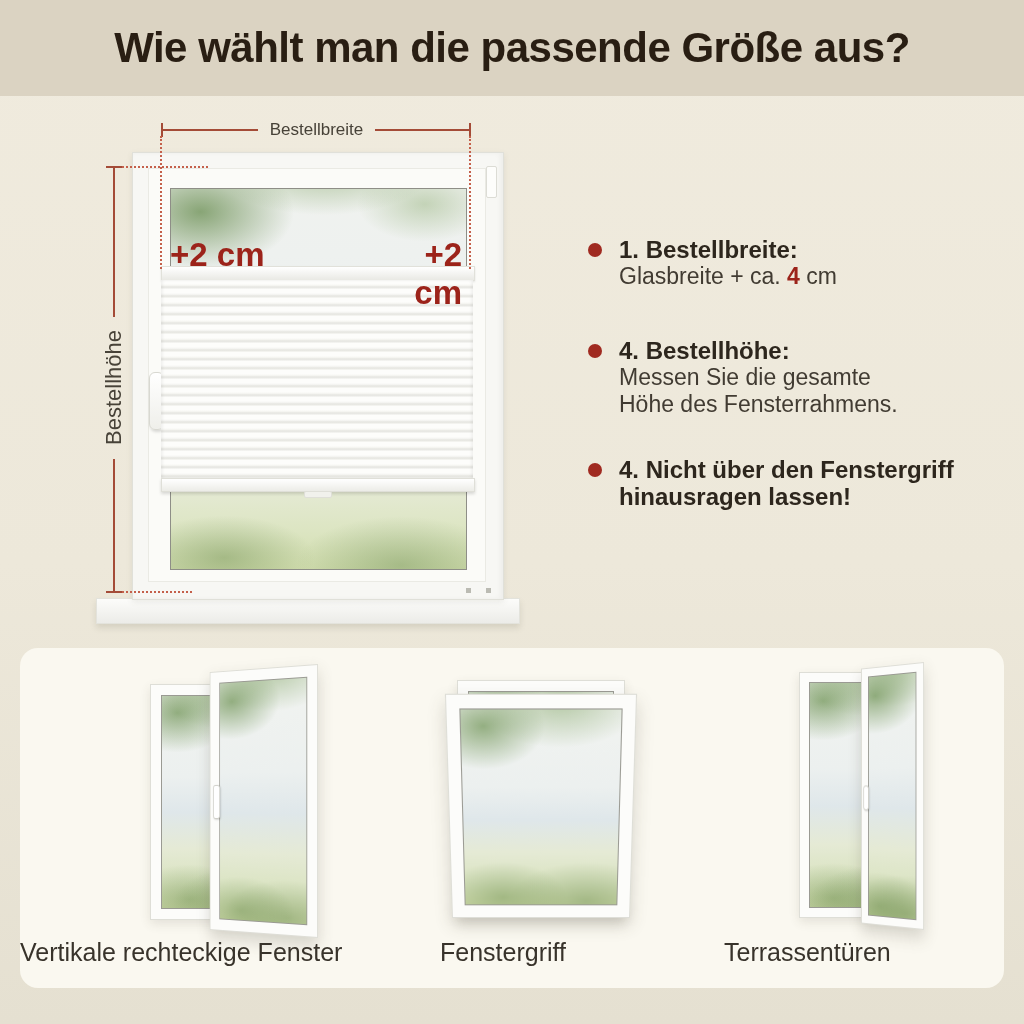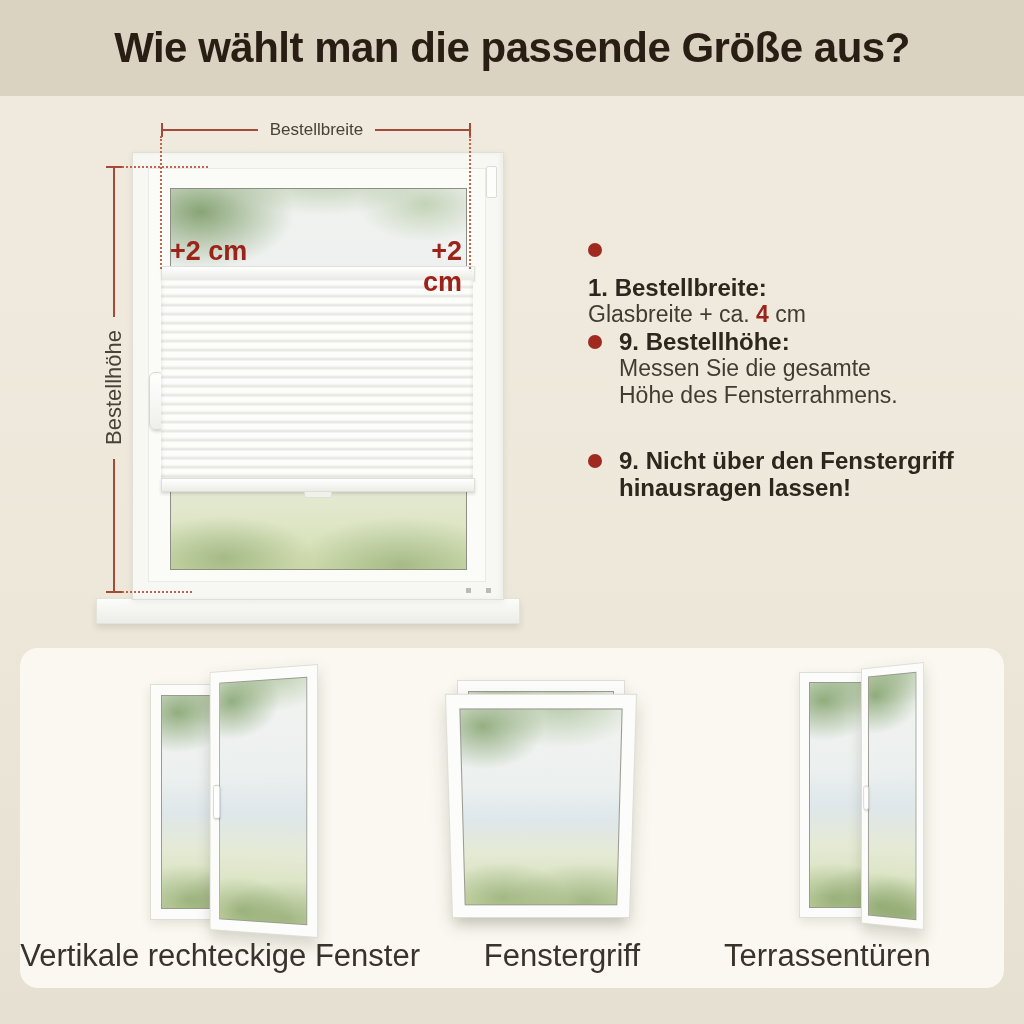--- a/index.html
+++ b/index.html
@@ -56,27 +56,27 @@
   .dimlabel{font-size:17px;color:#474238;padding:0 12px;white-space:nowrap;}
   .tick-v{width:2px;height:14px;top:123px;z-index:5;}
   .dash-v{top:136px;height:133px;width:0;border-left:2px dotted #C4604B;z-index:5;}
   .bh-seg1{left:113px;top:167px;width:2px;height:150px;z-index:5;}
   .bh-seg2{left:113px;top:459px;width:2px;height:133px;z-index:5;}
   .tick-h{width:16px;height:2px;left:106px;z-index:5;}
   .dash-h{height:0;border-top:2px dotted #C4604B;z-index:5;}
   .bh-label{left:92px;top:317px;width:44px;height:142px;display:flex;align-items:center;
             justify-content:center;writing-mode:vertical-rl;transform:rotate(180deg);
             font-size:22px;color:#474238;z-index:5;}
-  .plus2{top:236px;font-size:27px;font-weight:700;color:#9C231A;z-index:4;}
+  .plus2{top:236px;font-size:33px;font-weight:700;color:#9C231A;z-index:4;}
 
   
   .instructions{left:588px;top:236px;width:390px;}
   .item{display:flex;gap:17px;}
   .item + .item{margin-top:0;}
-  .i1{flex-direction:column;}
+  .i1{margin-bottom:47px;}
   .i2{margin-bottom:38px;}
   .dot{width:14px;height:14px;border-radius:50%;background:#A02A20;margin-top:7px;flex:0 0 14px;}
   .item h3{margin:0;font-size:24px;line-height:27px;font-weight:700;color:#2D261D;}
   .item p{margin:0;font-size:23px;line-height:27px;font-weight:400;color:#413B32;}
   .accent{color:#9C231A;font-weight:700;}
 
   
   .panel{left:20px;top:648px;width:984px;height:340px;border-radius:18px;background:#FAF8F0;}
   .winframe{position:absolute;background:#FCFCFA;border:1px solid #DEDED7;}
   .winframe .wglass{position:absolute;border:1px solid #9A9A93;overflow:hidden;
@@ -84,21 +84,21 @@
            radial-gradient(80px 55px at 14% 8%, rgba(98,138,70,.65), rgba(98,138,70,0) 72%),
            radial-gradient(110px 60px at 62% -4%, rgba(120,158,90,.50), rgba(120,158,90,0) 70%),
            radial-gradient(90px 50px at 25% 96%, rgba(104,138,74,.45), rgba(104,138,74,0) 70%),
            radial-gradient(110px 55px at 80% 98%, rgba(96,130,70,.40), rgba(96,130,70,0) 70%),
            linear-gradient(180deg,#F1F3F0 0%,#ECF0EF 38%,#DFE7EA 55%,#E5EAD5 72%,
                            #D9E3C0 88%,#CFDBAC 100%);}
   .backframe{box-shadow:0 4px 10px rgba(70,65,50,.12);}
   .sashframe{box-shadow:0 8px 16px rgba(70,65,50,.20);}
   .sash-handle{position:absolute;background:#FFFFFF;border:1px solid #CFCFC8;border-radius:3px;
                box-shadow:1px 1px 2px rgba(0,0,0,.15);}
-  .caption{position:absolute;top:938px;text-align:right;font-size:31px;color:#38332B;}
+  .caption{position:absolute;top:938px;text-align:left;font-size:25px;color:#38332B;}
 
 </style>
 </head>
 <body>
 
 <div class="page">
 
   <header class="band">
     <h1>Wie wählt man die passende Größe aus?</h1>
   </header>
@@ -144,29 +144,29 @@
     <div class="item i1">
       <div class="dot"></div>
       <div>
         <h3>1. Bestellbreite:</h3>
         <p><span>Glasbreite + ca. </span><span class="accent">4</span><span> cm</span></p>
       </div>
     </div>
     <div class="item i2">
       <div class="dot"></div>
       <div>
-        <h3>9. Bestellhöhe:</h3>
+        <h3>4. Bestellhöhe:</h3>
         <p>Messen Sie die gesamte</p>
         <p>Höhe des Fensterrahmens.</p>
       </div>
     </div>
     <div class="item">
       <div class="dot"></div>
       <div>
-        <h3>9. Nicht über den Fenstergriff</h3>
+        <h3>4. Nicht über den Fenstergriff</h3>
         <h3>hinausragen lassen!</h3>
       </div>
     </div>
   </section>
 
   <section class="abs panel"></section>
 
   <div>
     <div class="winframe backframe" style="left:150px;top:684px;width:132px;height:234px;">
       <div class="wglass" style="inset:10px;"></div>

